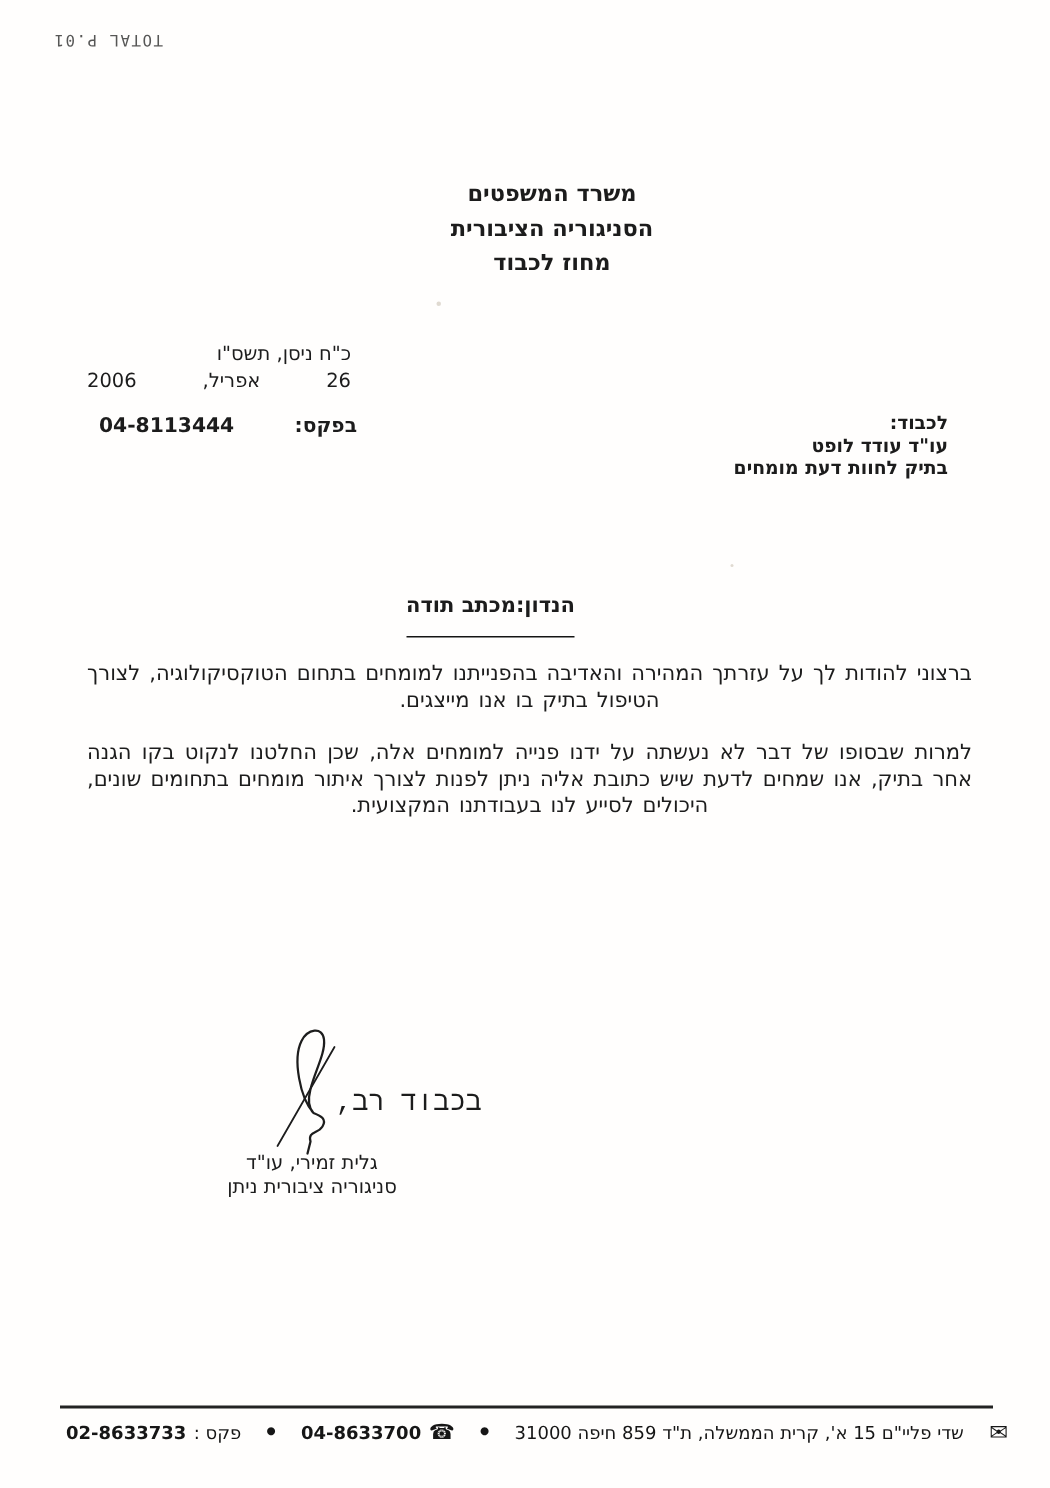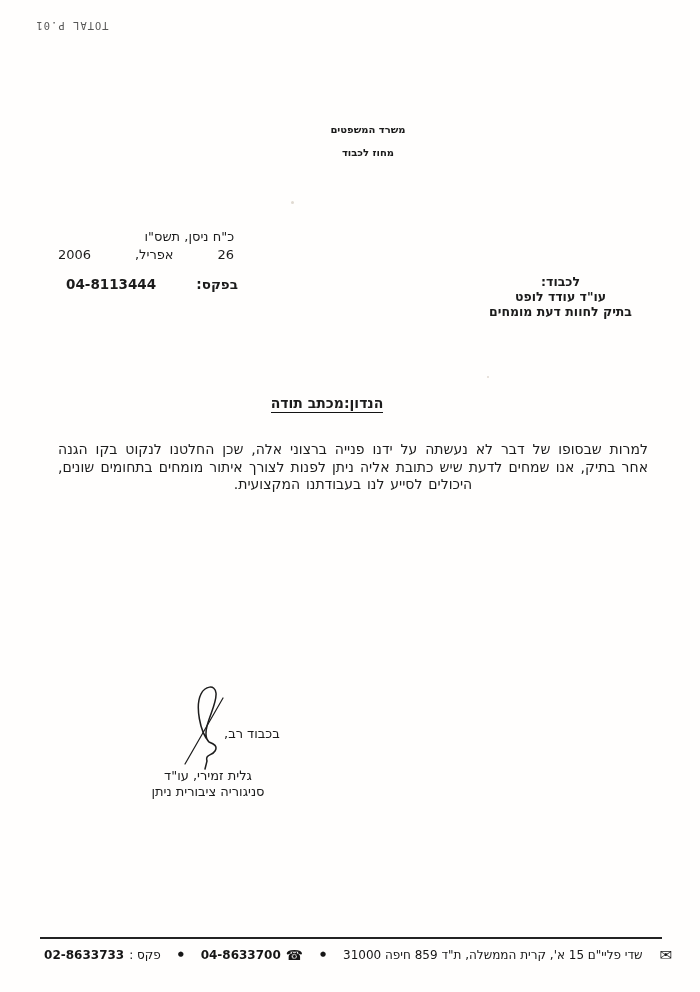--- a/index.html
+++ b/index.html
@@ -17,64 +17,64 @@
     position:absolute;left:26px;top:20px;width:92px;
     transform:rotate(180deg);
     font-family:"DejaVu Sans Mono",monospace;
     font-size:10.5px;color:#3a3a3a;letter-spacing:1px;
     text-align:center;opacity:.85;
   }
   
   .letterhead{
     position:absolute;left:36px;right:0;top:118px;
     text-align:center;font-weight:bold;
-    font-size:10px;line-height:23px;
+    font-size:15px;line-height:23px;
     direction:rtl;
   }
   
   .date-block{
     position:absolute;left:58px;top:229px;width:176px;
     direction:rtl;font-size:13px;line-height:16px;
   }
   .date-line2{display:flex;justify-content:space-between;margin-top:2px;}
   
   .sender-fax{
     position:absolute;left:66px;top:276px;width:172px;
     direction:rtl;display:flex;justify-content:space-between;
     font-weight:bold;font-size:13.5px;
   }
   
   .recipient{
     position:absolute;right:68px;top:274px;
-    direction:rtl;text-align:center;
+    direction:rtl;text-align:right;
     font-weight:bold;font-size:12.5px;line-height:15px;
   }
   
   .subject-wrap{
     position:absolute;left:0;right:46px;top:393px;
     text-align:center;direction:rtl;
   }
   .subject{
     display:inline-block;font-weight:bold;font-size:14px;
-    border-bottom:1.6px solid #141414;padding-bottom:1px;
+    border-bottom:1.6px solid #141414;padding-bottom:12px;
   }
   
   .letter-body{
     position:absolute;left:58px;top:441px;width:590px;
     direction:rtl;font-size:14px;line-height:17.5px;
   }
   .letter-body p{
     margin:0 0 18px 0;
     text-align:justify;text-align-last:center;
     word-spacing:1.5px;
   }
   
   .closing-salutation{
     position:absolute;left:224px;top:726px;
-    direction:rtl;font-size:13px;
+    direction:rtl;font-size:18px;font-family:Liberation Mono, monospace;
   }
   .signature{
     position:absolute;left:177px;top:684px;width:62px;height:90px;
   }
   .signer{
     position:absolute;left:130px;top:768px;width:156px;
     direction:rtl;text-align:center;
     font-size:13px;line-height:15.5px;
   }
   
@@ -99,20 +99,21 @@
 </style>
 </head>
 <body>
 
 <div class="page">
 
   <div class="fax-stamp">TOTAL P.01</div>
 
   <div class="letterhead">
     <div>משרד המשפטים</div>
+    <div>הסניגוריה הציבורית</div>
     <div>מחוז לכבוד</div>
   </div>
 
   <div class="date-block">
     <div style="text-align:right">כ"ח ניסן, תשס"ו</div>
     <div class="date-line2">
       <span>26</span>
       <span>אפריל,</span>
       <span>2006</span>
     </div>
@@ -127,21 +128,22 @@
     <div>לכבוד:</div>
     <div>עו"ד עודד לופט</div>
     <div>בתיק לחוות דעת מומחים</div>
   </div>
 
   <div class="subject-wrap">
     <span class="subject">הנדון:מכתב תודה</span>
   </div>
 
   <div class="letter-body">
-    <p>למרות שבסופו של דבר לא נעשתה על ידנו פנייה ברצוני אלה, שכן החלטנו לנקוט בקו הגנה אחר בתיק, אנו שמחים לדעת שיש כתובת אליה ניתן לפנות לצורך איתור מומחים בתחומים שונים, היכולים לסייע לנו בעבודתנו המקצועית.</p>
+    <p>ברצוני להודות לך על עזרתך המהירה והאדיבה בהפנייתנו למומחים בתחום הטוקסיקולוגיה, לצורך הטיפול בתיק בו אנו מייצגים.</p>
+    <p>למרות שבסופו של דבר לא נעשתה על ידנו פנייה למומחים אלה, שכן החלטנו לנקוט בקו הגנה אחר בתיק, אנו שמחים לדעת שיש כתובת אליה ניתן לפנות לצורך איתור מומחים בתחומים שונים, היכולים לסייע לנו בעבודתנו המקצועית.</p>
   </div>
 
   <div class="closing-salutation">בכבוד רב,</div>
 
   <svg class="signature" viewBox="0 0 62 90">
     <g fill="none" stroke="#1d1d1d" stroke-width="1.5" stroke-linecap="round">
       <path d="M32,58 C23,48 18,22 24,10 C28,2 38,0 39,9 C40,18 33,30 30,42 C28,50 29,55 32,58 C37,60 41,62 38,67 C35,72 28,70 30,77 L28,85"></path>
       <path d="M46,14 L8,80" stroke-width="1.2"></path>
     </g>
   </svg>

